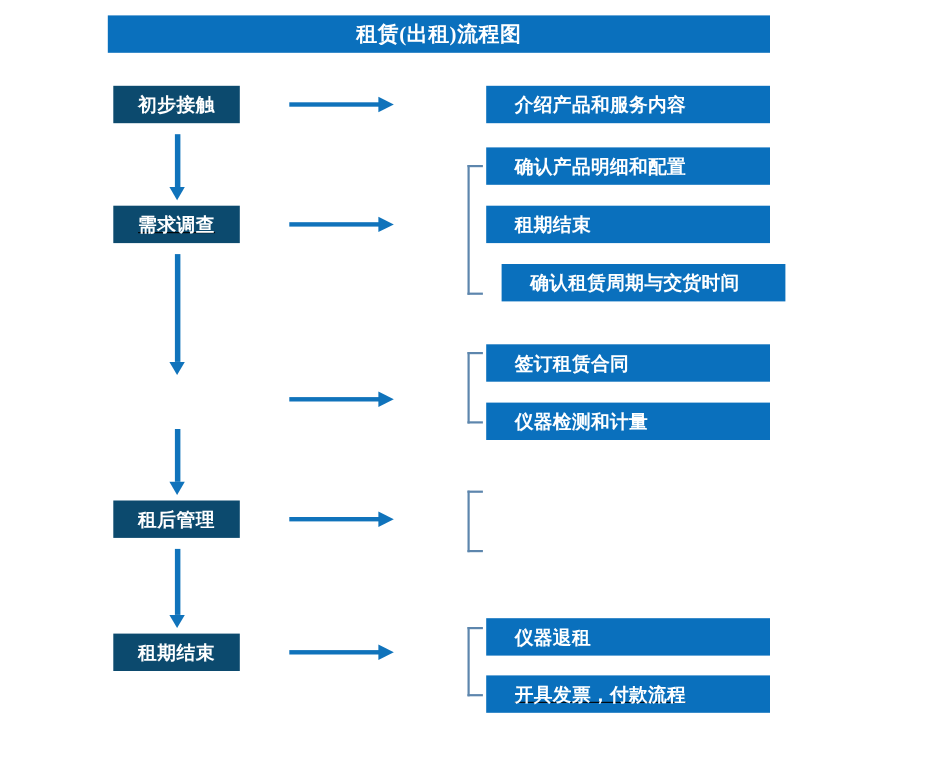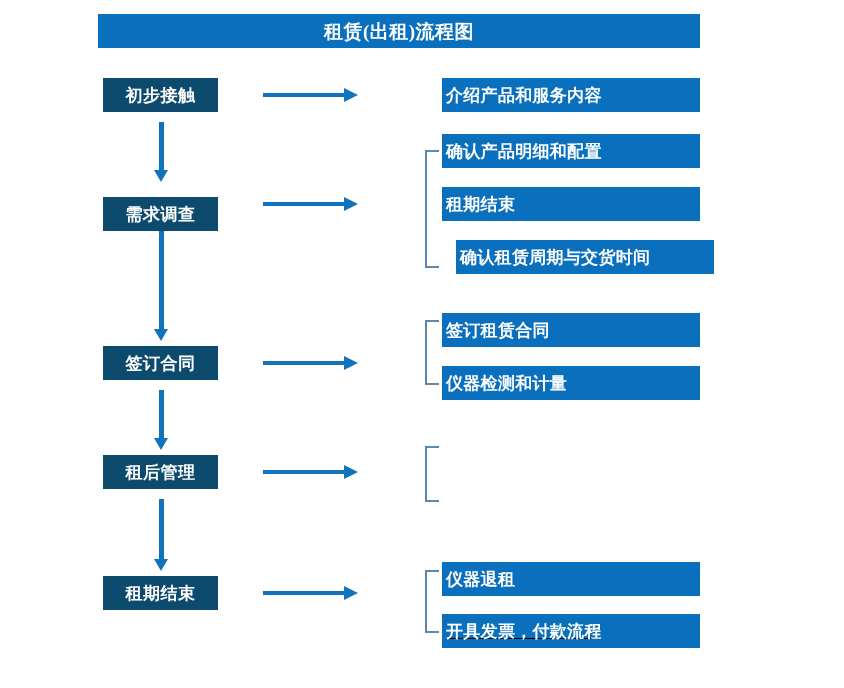--- a/index.html
+++ b/index.html
@@ -38,21 +38,21 @@
   }
 
   .detail-box{
     position:absolute;
     left:442px;width:258px;height:34px;
     background:#0a70bd;
     display:flex;align-items:center;
   }
   .detail-box span{
     color:#ffffff;font-size:17px;font-weight:bold;line-height:1;
-    padding-left:4px;letter-spacing:0.3px;
+    padding-left:26px;letter-spacing:0.3px;
   }
 
   
   .h-arrow{position:absolute;left:263px;width:95px;height:14px;}
   .h-arrow .shaft{
     position:absolute;left:0;top:5px;width:83px;height:4px;background:#1073bb;
   }
   .h-arrow .head{
     position:absolute;left:81px;top:0;width:0;height:0;
     border-top:7px solid transparent;
@@ -99,21 +99,21 @@
   </div>
   <div class="detail-box" style="top:78px;">
     <span>介绍产品和服务内容</span>
   </div>
 
   <div class="v-arrow" style="top:122px;height:60px;">
     <div class="shaft" style="height:48px;"></div>
     <div class="head" style="top:48px;"></div>
   </div>
 
-  <div class="stage-box" style="top:197px;">
+  <div class="stage-box" style="top:187px;text-decoration:underline;">
     <span>需求调查</span>
   </div>
   <div class="h-arrow" style="top:197px;">
     <div class="shaft"></div>
     <div class="head"></div>
   </div>
   <div class="bracket" style="top:150px;height:118px;"></div>
   <div class="detail-box" style="top:134px;">
     <span>确认产品明细和配置</span>
   </div>
@@ -122,23 +122,20 @@
   </div>
   <div class="detail-box" style="top:240px;margin-left:14px;">
     <span>确认租赁周期与交货时间</span>
   </div>
 
   <div class="v-arrow" style="top:231px;height:110px;">
     <div class="shaft" style="height:98px;"></div>
     <div class="head" style="top:98px;"></div>
   </div>
 
-  <div class="stage-box" style="top:346px;">
-    <span>签订合同</span>
-  </div>
   <div class="h-arrow" style="top:356px;">
     <div class="shaft"></div>
     <div class="head"></div>
   </div>
   <div class="bracket" style="top:320px;height:65px;"></div>
   <div class="detail-box" style="top:313px;">
     <span>签订租赁合同</span>
   </div>
   <div class="detail-box" style="top:366px;">
     <span>仪器检测和计量</span>

